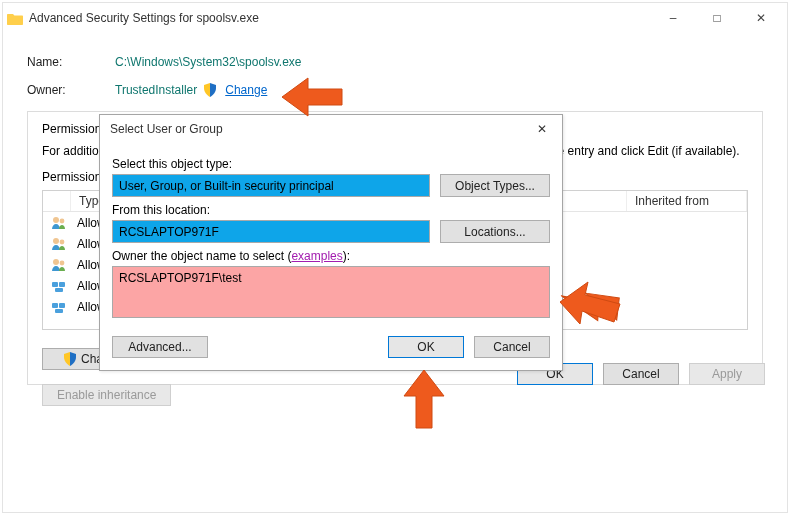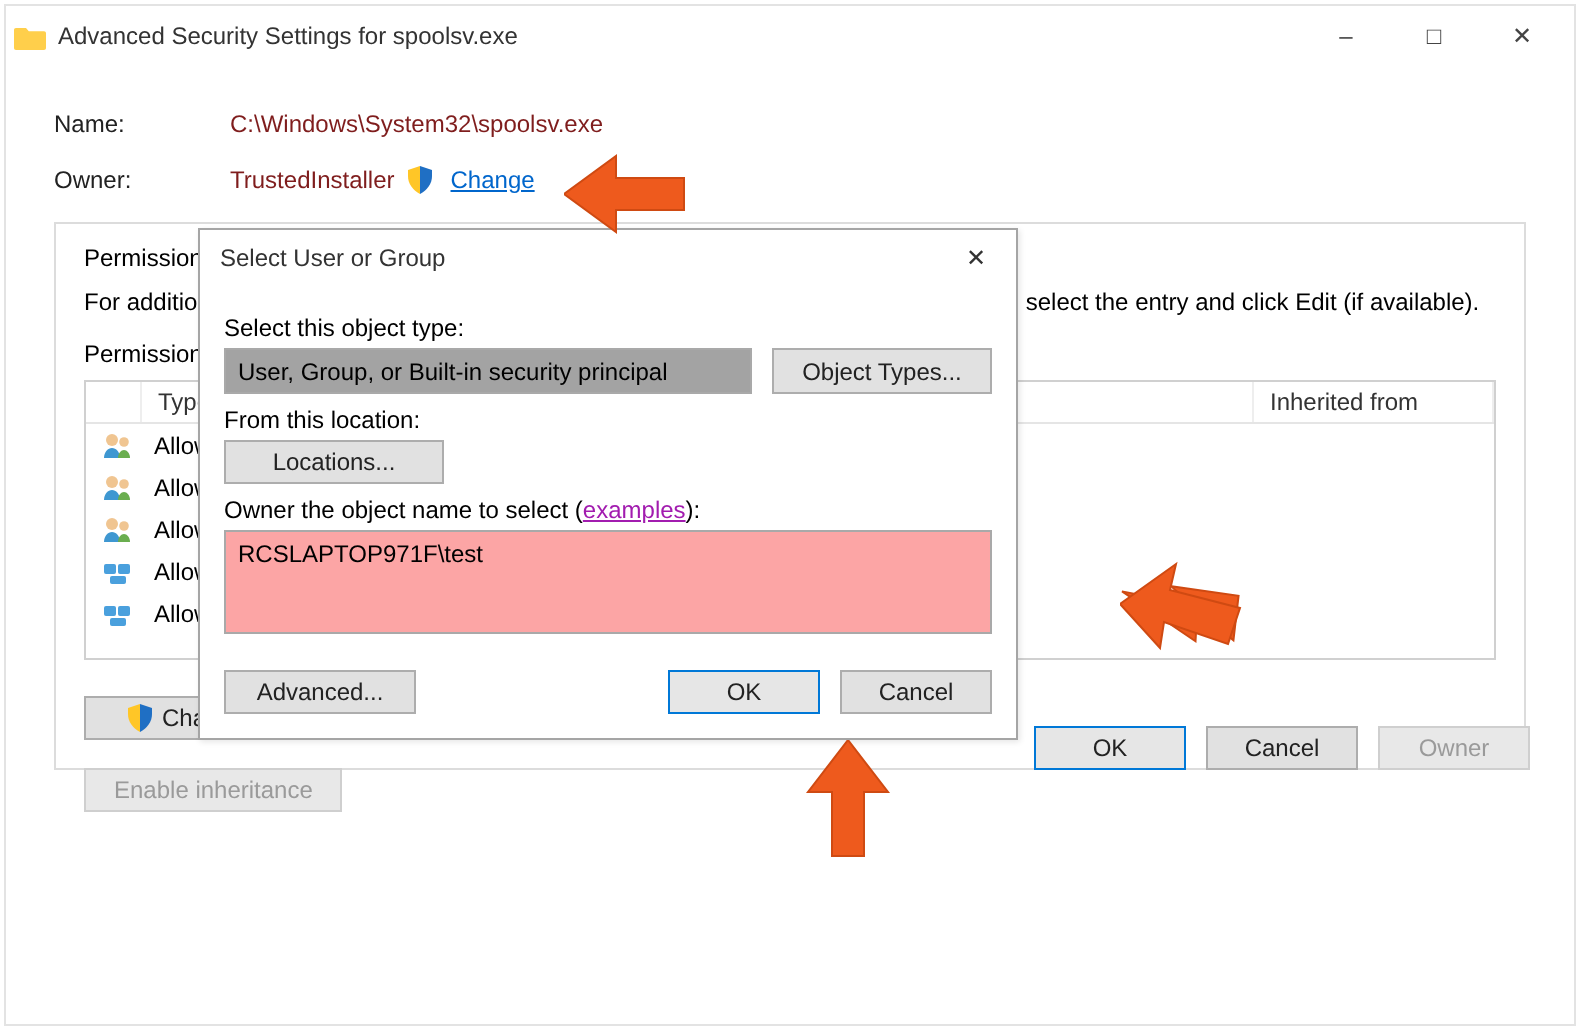--- a/index.html
+++ b/index.html
@@ -10,21 +10,21 @@
   .titlebar { height: 30px; display: flex; align-items: center; padding: 0 4px; gap: 6px; }
   .titlebar .folder-icon { width: 16px; height: 13px; }
   .titlebar .title { flex: 1; color: #333; }
   .win-controls { display: flex; height: 30px; }
   .win-btn { width: 44px; display: flex; align-items: center; justify-content: center; color: #444; }
   .win-btn.close { color: #444; }
   .content { padding: 22px 24px 10px 24px; position: relative; }
 
   .row { display: flex; margin-bottom: 14px; align-items: center; }
   .row .lbl { width: 88px; color: #222; }
-  .row .val { color: #7f1d1d; }
+  .row .val { color: #0f766e; }
   .change-link { color: #0066cc; text-decoration: underline; margin-left: 8px; cursor: pointer; }
   .shield { width: 14px; height: 14px; display: inline-block; vertical-align: -3px; margin-left: 6px; }
 
   .inner-frame { border: 1px solid #dcdcdc; margin-top: 6px; padding: 10px 14px; background: #fff; }
   .perm-label { margin-bottom: 8px; }
   .hint { margin-bottom: 12px; }
   .entries-label { margin-bottom: 6px; }
 
   .grid { border: 1px solid #d0d0d0; background: #fff; height: 140px; overflow: hidden; }
   .grid-head { display: flex; background: #fff; border-bottom: 1px solid #e5e5e5; }
@@ -41,28 +41,28 @@
   .btn:disabled, .btn.disabled { color: #9a9a9a; background: #e8e8e8; border-color: #cfcfcf; }
   .btn.primary { background: #e6e6e6; border: 1px solid #0078d7; }
 
   .btn-row-under { display:flex; gap:10px; margin-top: 18px; align-items:center; }
   .btn-shield { display:flex; align-items:center; gap:4px; }
   .enable-inh { margin-top: 14px; }
 
   .footer-btns { position: absolute; right: 22px; bottom: 10px; display: flex; gap: 10px; }
 
   
-  .dialog { position: absolute; left: 99px; top: 114px; width: 410px; border: 1px solid #a5a5a5; background: #fff; box-shadow: 1px 1px 3px rgba(0,0,0,0.1); }
+  .dialog { position: absolute; left: 99px; top: 114px; width: 464px; border: 1px solid #a5a5a5; background: #fff; box-shadow: 1px 1px 3px rgba(0,0,0,0.1); }
   .dlg-title { height: 28px; display:flex; align-items:center; padding:0 10px; color:#333; }
   .dlg-title .ttext { flex:1; }
   .dlg-close { width: 20px; text-align:center; cursor:pointer; }
   .dlg-body { padding: 8px 12px 12px 12px; }
   .dlg-label { margin: 6px 0 3px 0; }
   .dlg-line { display:flex; gap:10px; margin-bottom: 6px; }
-  .dlg-input { flex: 1; border: 1px solid #a9a9a9; background: #a3a3a3; padding: 3px 6px; height: 23px; line-height: 17px; }
+  .dlg-input { flex: 1; border: 1px solid #a9a9a9; background: #0ea5e9; padding: 3px 6px; height: 23px; line-height: 17px; }
   .dlg-textarea { width: 100%; border: 1px solid #a9a9a9; background: #fca5a5; padding: 4px 6px; height: 52px; resize: none; margin-bottom: 10px; }
   .dlg-side-btn { width: 110px; text-align:center; }
   .dlg-right-col { width: 110px; display:flex; align-items:flex-start; }
   .dlg-bottom { display:flex; justify-content:space-between; align-items:center; margin-top: 8px; }
   .dlg-okcancel { display:flex; gap:10px; }
   .link { color:#a21caf; text-decoration:underline; cursor:pointer; }
 
   
   .arrow { position: absolute; pointer-events: none; }
   .arrow svg { display:block; }
@@ -184,39 +184,40 @@
       </div>
 
       <div class="enable-inh">
         <button class="btn disabled">Enable inheritance</button>
       </div>
     </div>
 
     <div class="footer-btns">
       <button class="btn primary" style="width:76px;">OK</button>
       <button class="btn" style="width:76px;">Cancel</button>
-      <button class="btn disabled" style="width:76px;">Owner</button>
+      <button class="btn disabled" style="width:76px;">Apply</button>
     </div>
   </div>
 </div>
 
 <div class="dialog">
   <div class="dlg-title">
     <span class="ttext">Select User or Group</span>
     <span class="dlg-close">✕</span>
   </div>
   <div class="dlg-body">
     <div class="dlg-label">Select this object type:</div>
     <div class="dlg-line">
       <input class="dlg-input" readonly="" value="User, Group, or Built-in security principal" style="">
       <button class="btn dlg-side-btn">Object Types...</button>
     </div>
 
     <div class="dlg-label">From this location:</div>
     <div class="dlg-line">
+      <input class="dlg-input" readonly="" value="RCSLAPTOP971F" style="">
       <button class="btn dlg-side-btn">Locations...</button>
     </div>
 
     <div class="dlg-label">
       <span>Owner the object name to select (</span><span class="link">examples</span><span>):</span>
     </div>
     <div class="dlg-line" style="align-items:flex-start;">
       <textarea class="dlg-textarea" style="">RCSLAPTOP971F\test</textarea>
     </div>
 

